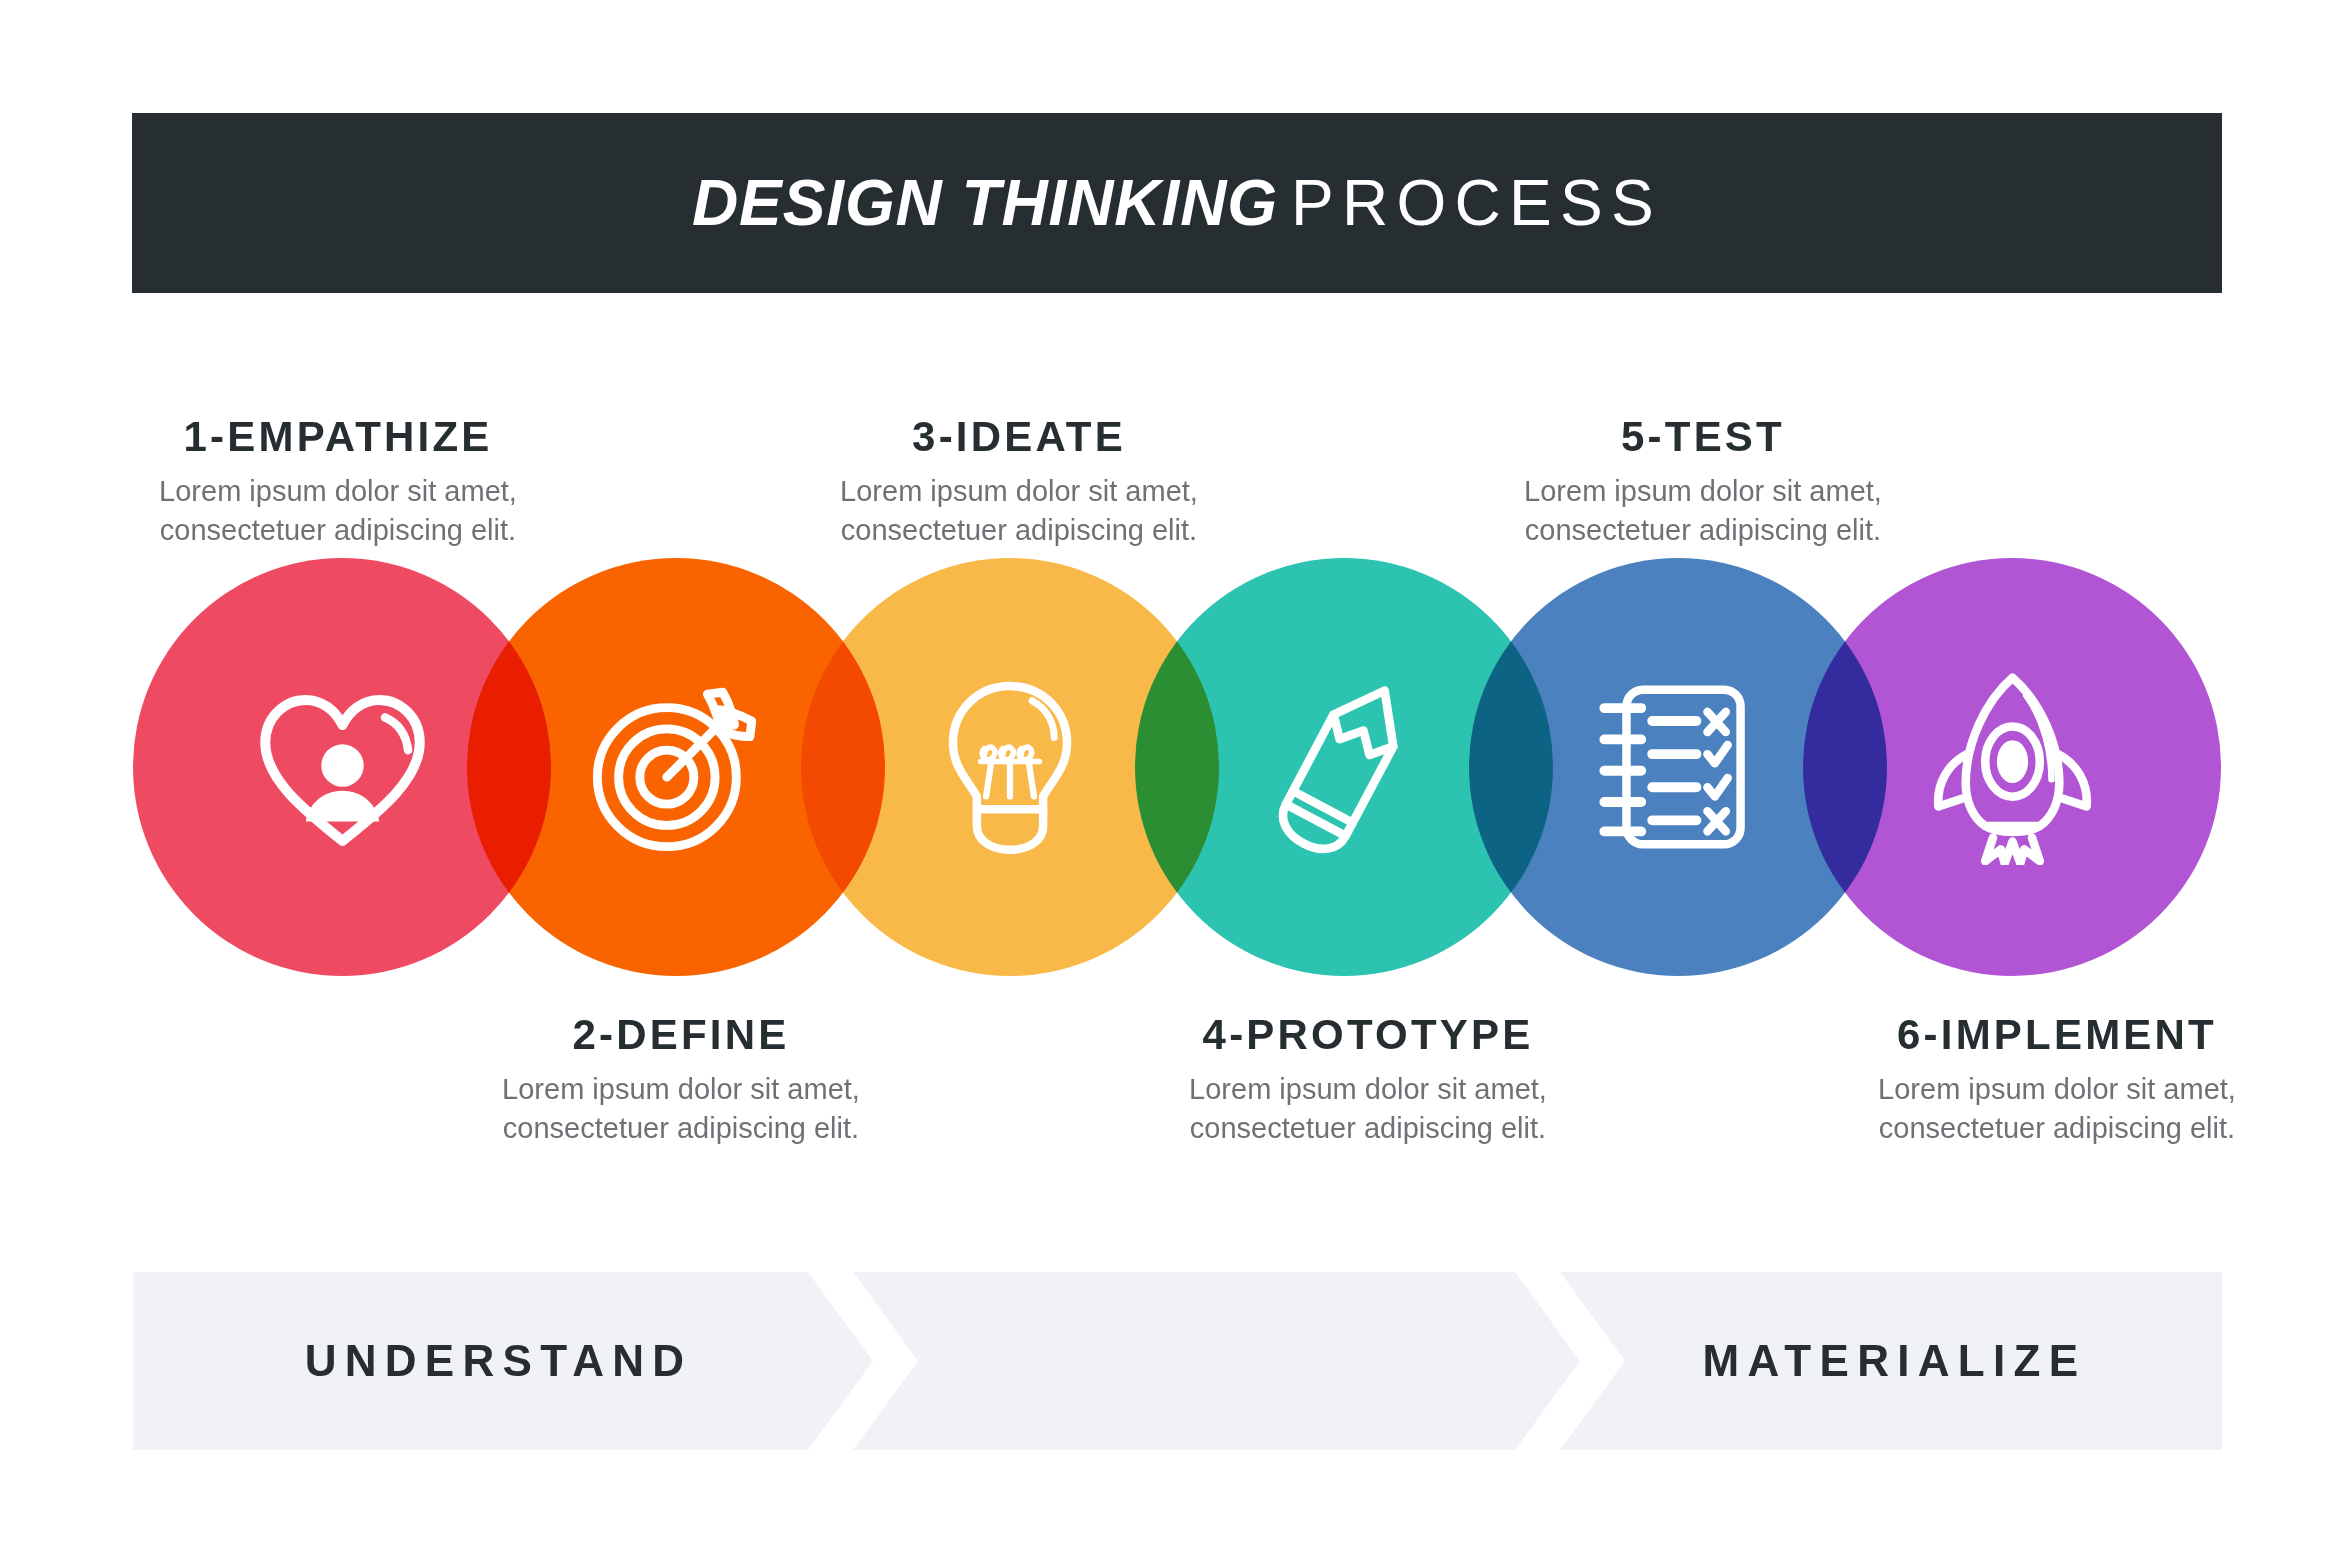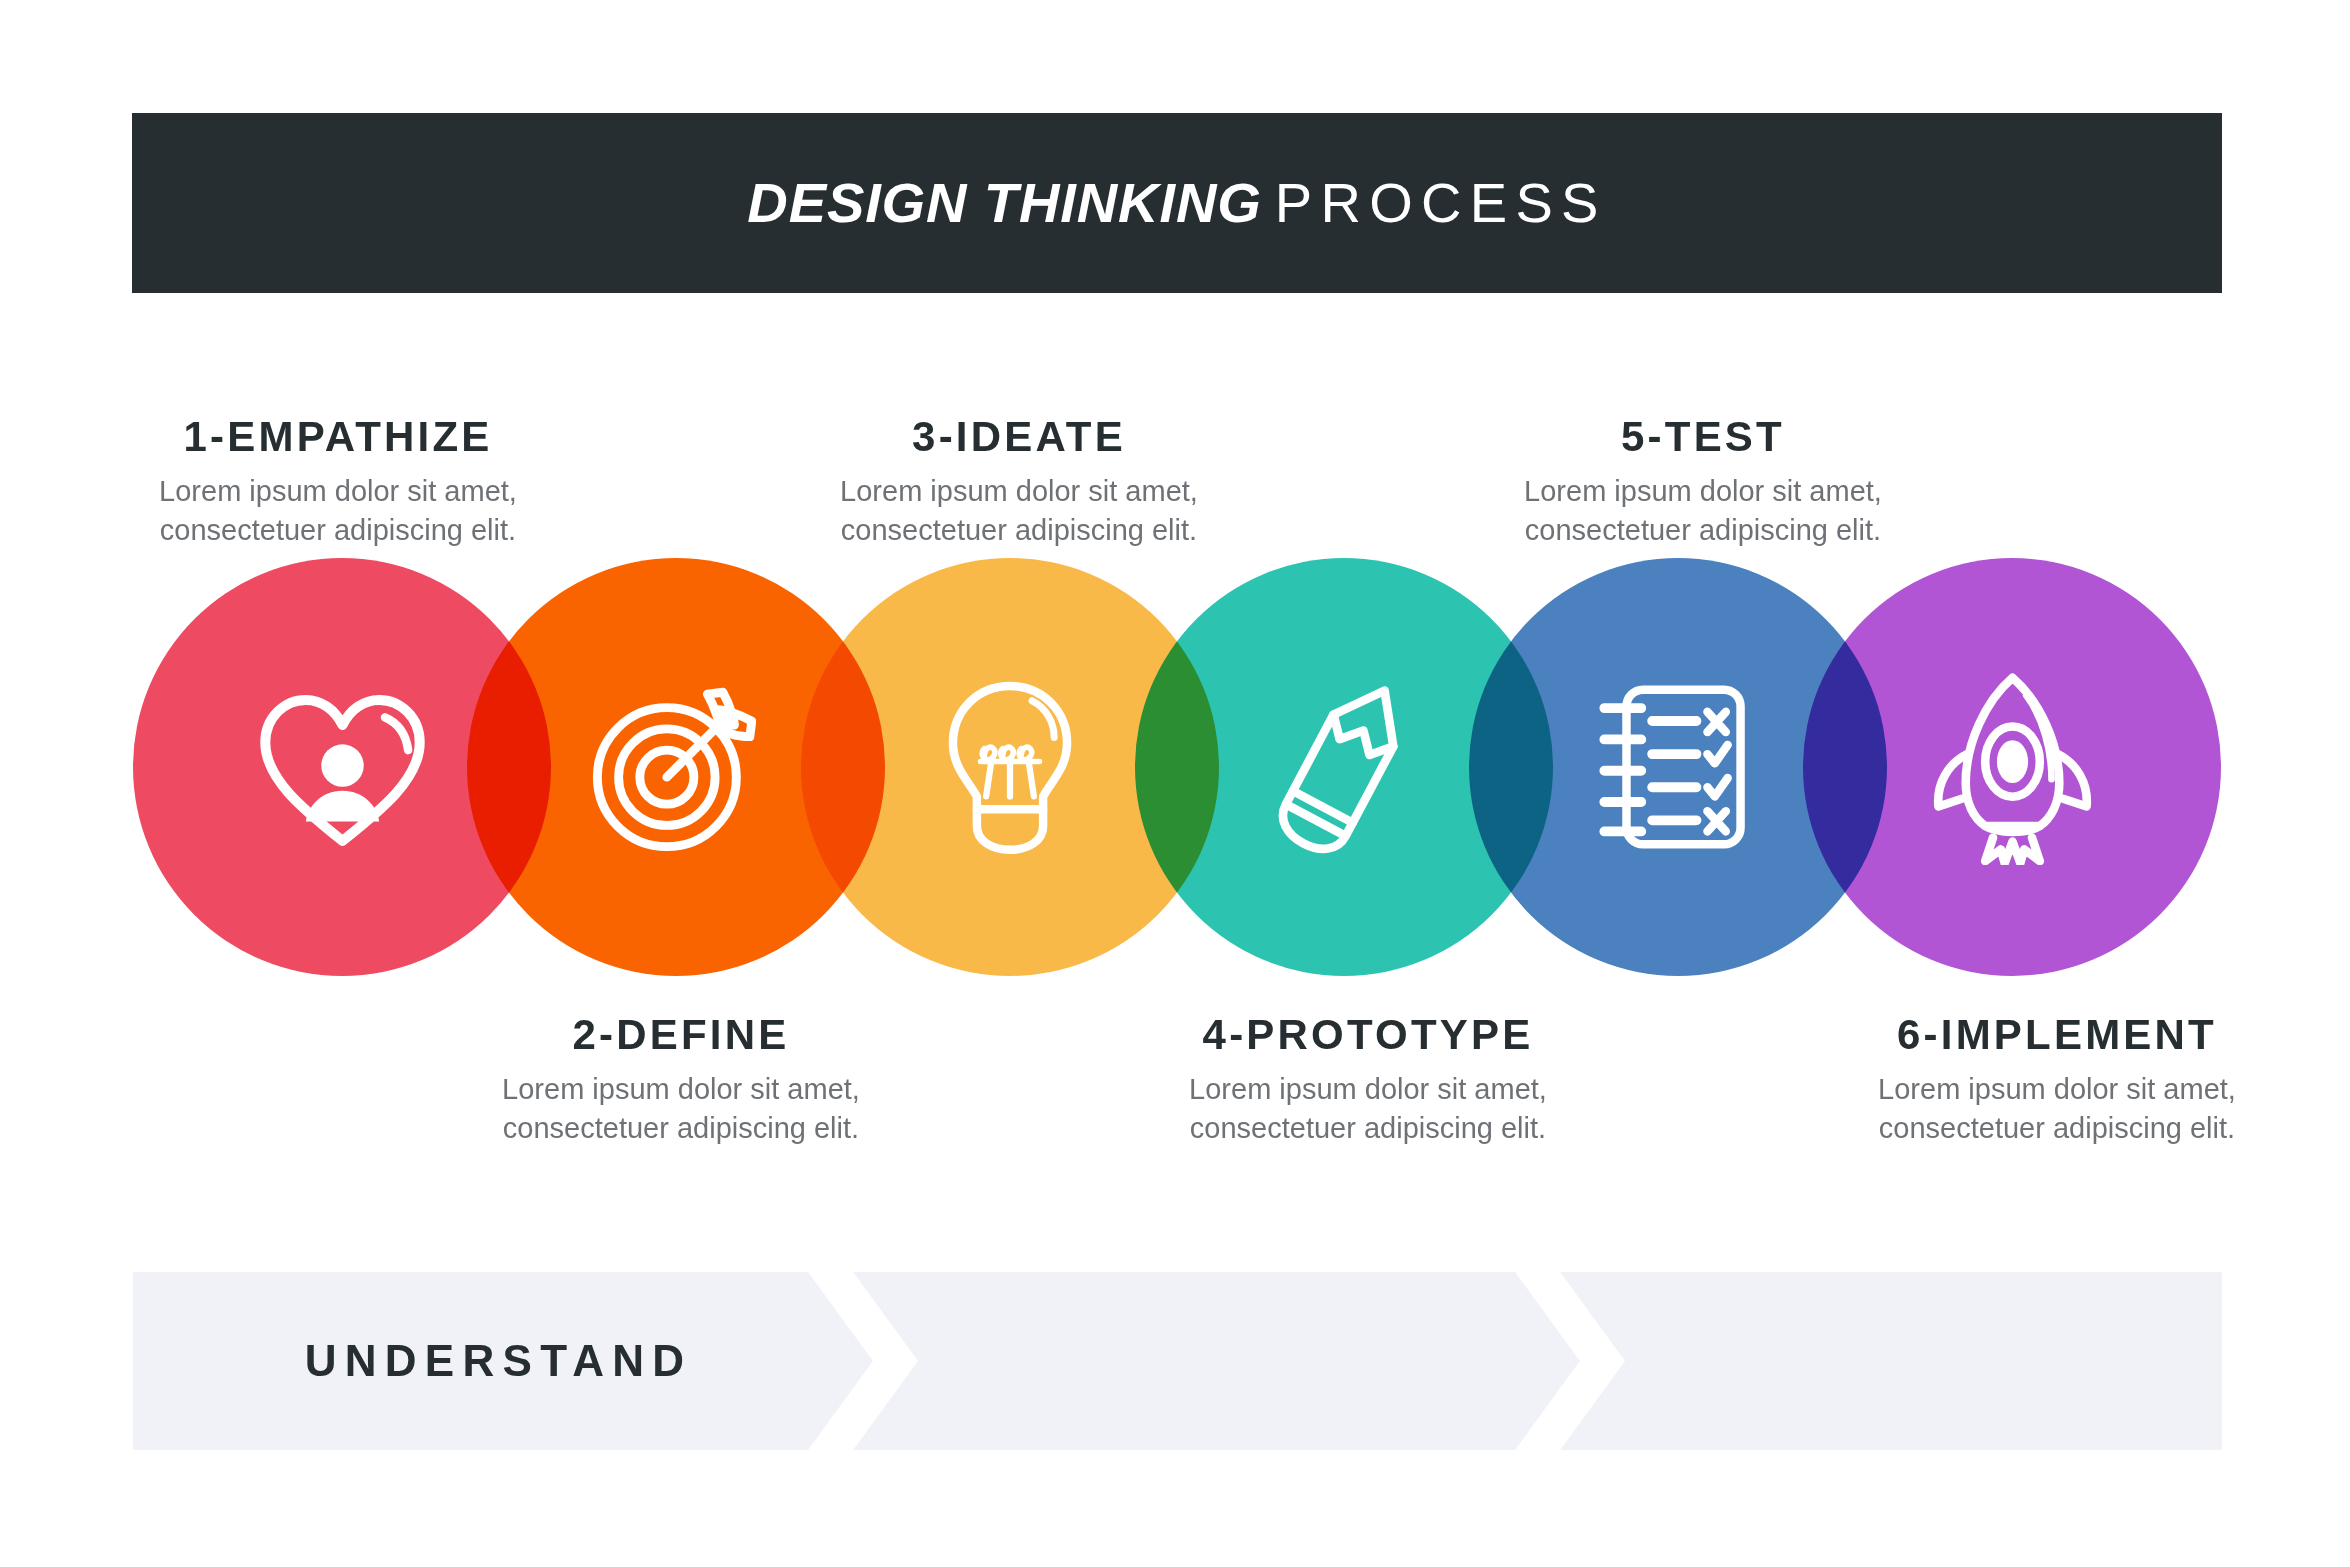--- a/index.html
+++ b/index.html
@@ -14,21 +14,21 @@
   
   .header-bar {
     position: absolute;
     left: 132px; top: 113px;
     width: 2090px; height: 180px;
     background: #262E32;
     display: flex; align-items: center; justify-content: center;
   }
   .header-title {
     color: #ffffff;
-    font-size: 56px;
+    font-size: 64px;
     line-height: 1;
     white-space: nowrap;
     font-family: "Liberation Sans", sans-serif;
   }
   .header-title .t-bold {
     font-weight: 700;
     font-style: italic;
     letter-spacing: 0.9px;
   }
   .header-title .t-light {
@@ -268,16 +268,19 @@
   </div>
 
   <div class="phase-banner">
     <div class="phase-cell phase-1">
       <span class="phase-text">UNDERSTAND</span>
     </div>
     <div class="chevron chev-1"></div>
 
     <div class="chevron chev-2"></div>
 
+    <div class="phase-cell phase-3">
+      <span class="phase-text">MATERIALIZE</span>
+    </div>
   </div>
 
 </div>
 
 
 </body></html>

